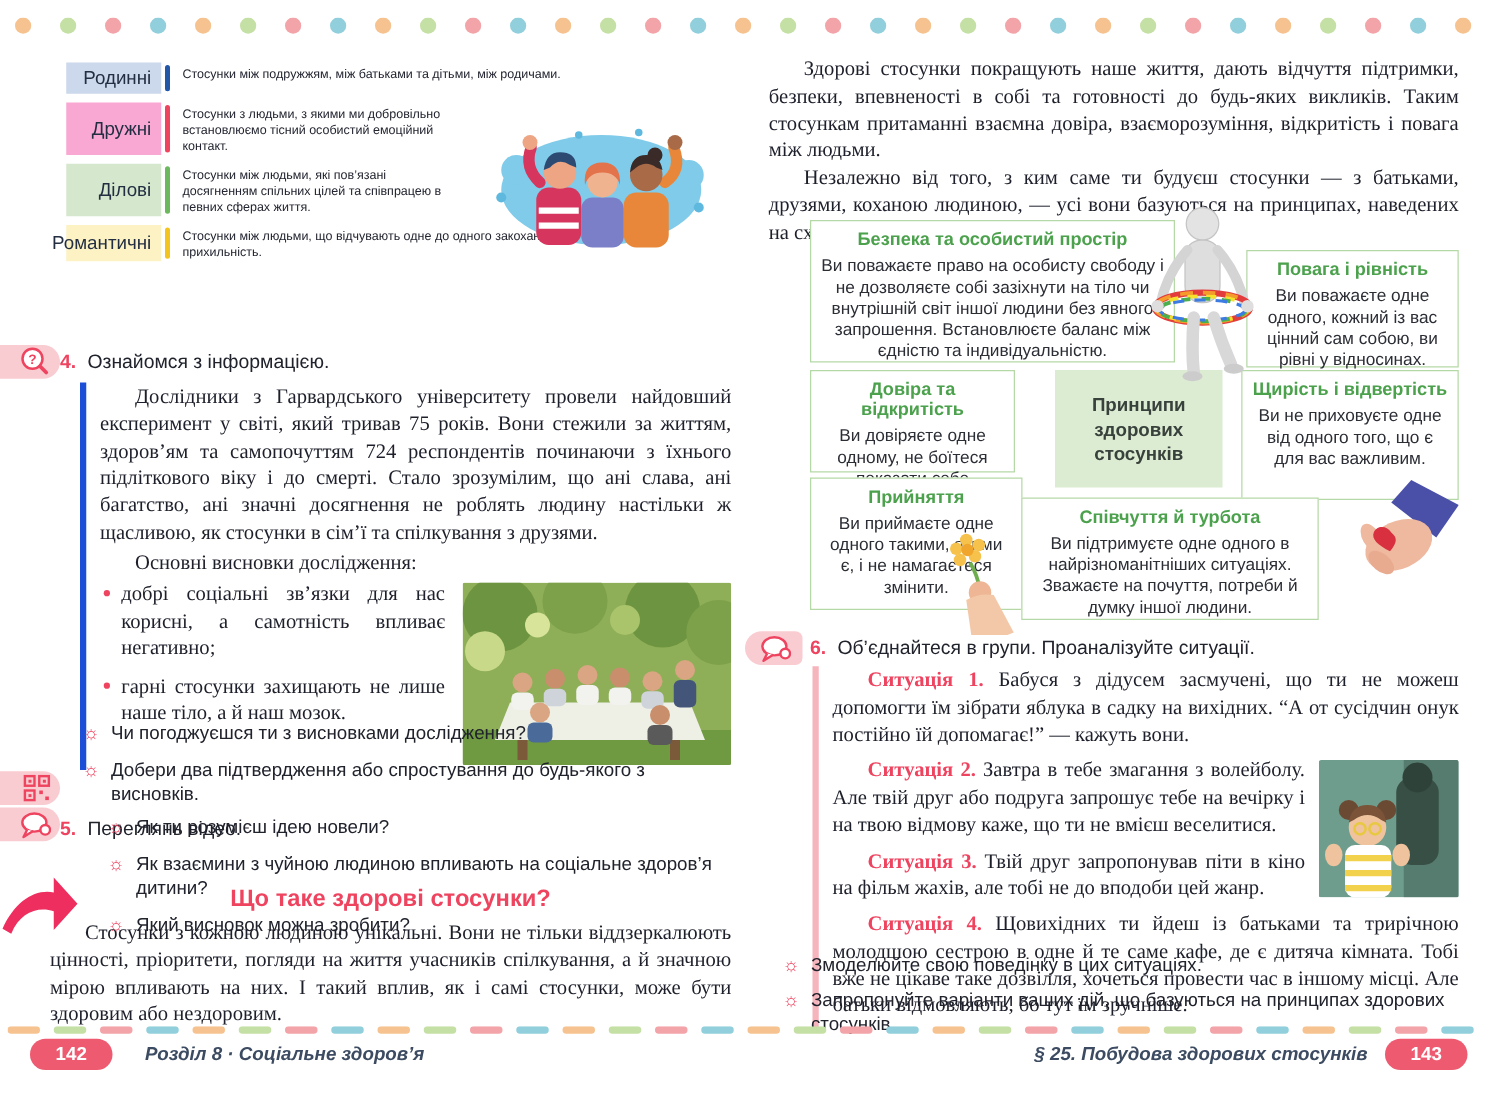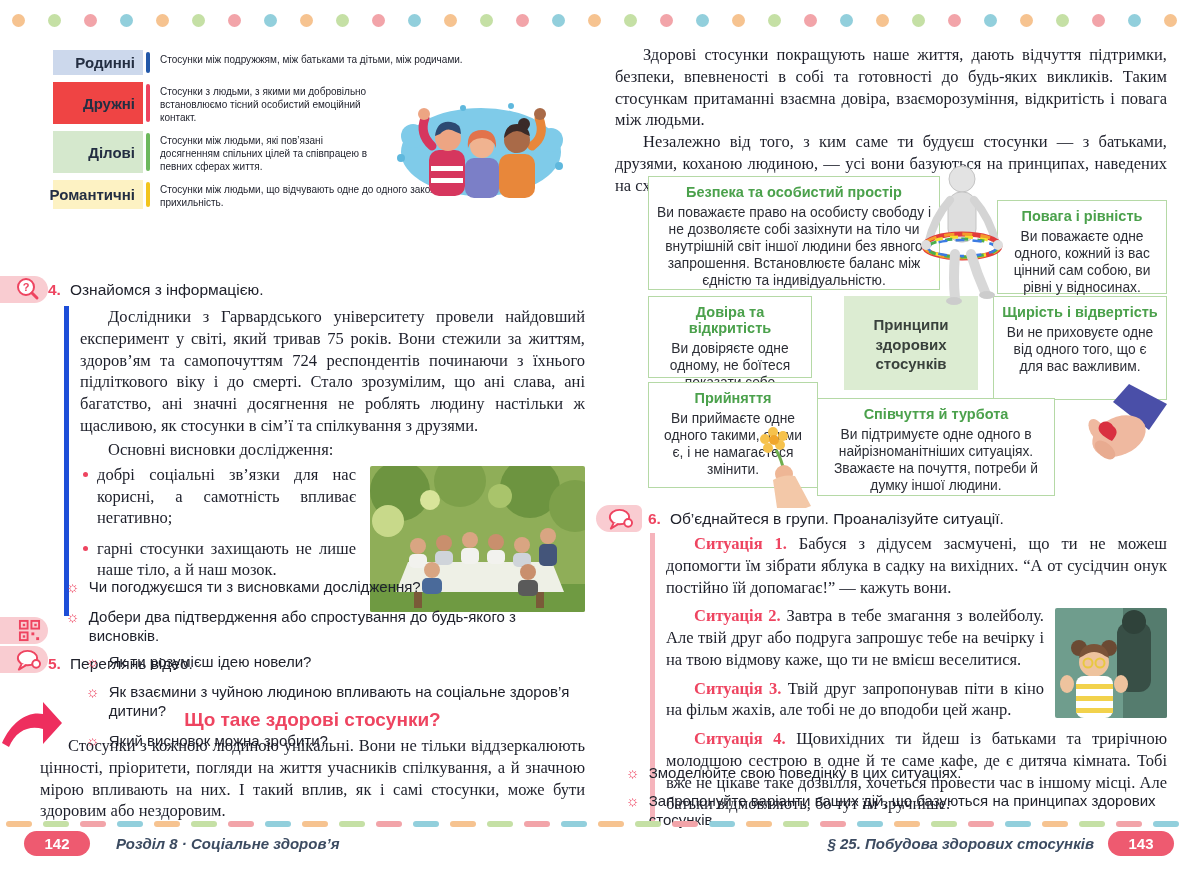--- a/index.html
+++ b/index.html
@@ -12,25 +12,25 @@
   .dashes-bottom{position:absolute;left:6px;top:821px;width:1190px;height:7px;display:flex;gap:11px;overflow:hidden;}
   .dashes-bottom span{width:26px;height:6px;border-radius:3px;flex:0 0 auto;}
 
   
   .serif{font-family:"Liberation Serif",serif;font-size:16.5px;line-height:1.32;text-align:justify;color:#1d1f2a;}
   .para{text-indent:28px;margin:0;}
 
   
   .lp-table{position:absolute;left:53px;top:50px;width:532px;}
   .trow{display:flex;margin-bottom:7px;}
-  .tlabel{width:90px;display:flex;align-items:center;justify-content:flex-end;padding:4px 8px;font-weight:bold;font-size:15px;color:#232e42;box-sizing:border-box;flex:0 0 auto;}
+  .tlabel{width:76px;display:flex;align-items:center;justify-content:flex-end;padding:4px 8px;font-weight:normal;font-size:15px;color:#232e42;box-sizing:border-box;flex:0 0 auto;}
   .tbar{width:4px;border-radius:2px;margin:2px 10px 2px 3px;flex:0 0 auto;}
   .ttext{font-size:10px;line-height:1.3;padding-top:3px;color:#232530;}
   .row-family .tlabel{background:#ccd8ec;}   .row-family .tbar{background:#2257a8;}
-  .row-friendly .tlabel{background:#ef4444;} .row-friendly .tbar{background:#ee4460;}
+  .row-friendly .tlabel{background:#f9a8d4;} .row-friendly .tbar{background:#ee4460;}
   .row-business .tlabel{background:#d5e8cd;} .row-business .tbar{background:#6cb85c;}
   .row-romantic .tlabel{background:#fdf2c3;} .row-romantic .tbar{background:#f2c41d;}
   .w-full{width:410px;} .w-narrow{width:218px;}
 
   .lp-illustration{position:absolute;left:393px;top:96px;width:174px;height:104px;}
 
   .task{position:absolute;font-size:15.5px;color:#20222c;}
   .task-num{color:#ee4460;font-weight:bold;margin-right:9px;}
   .task-label{font-size:15.5px;}
 

